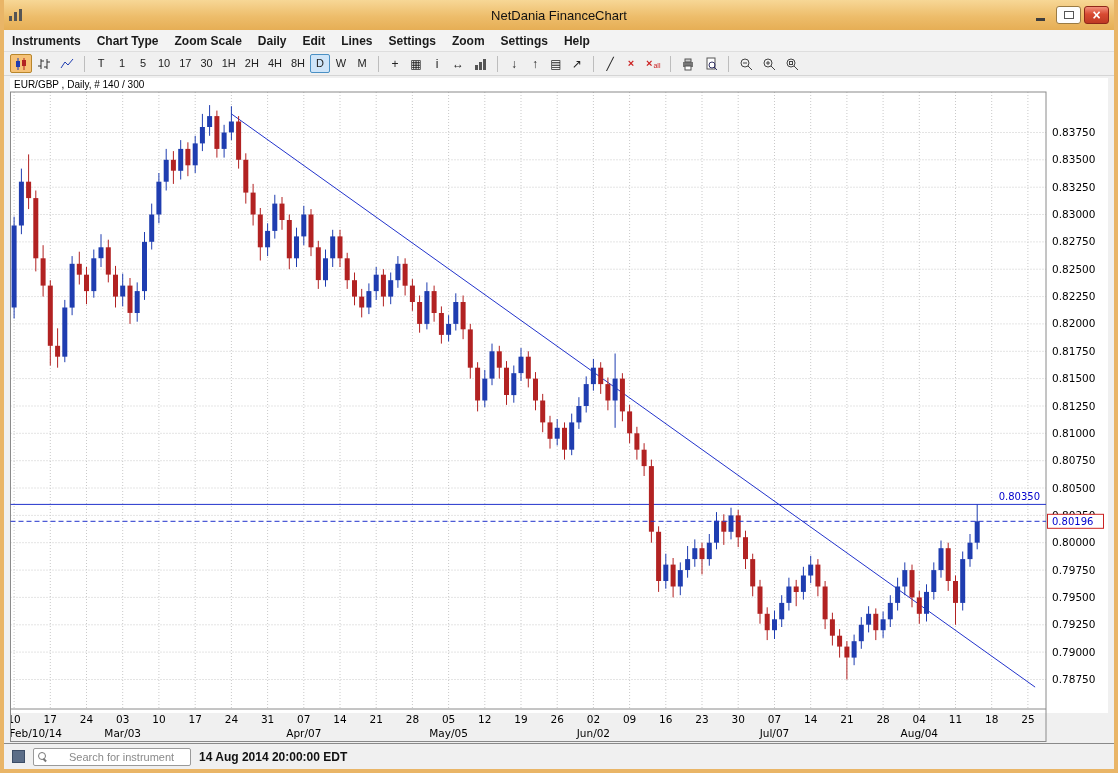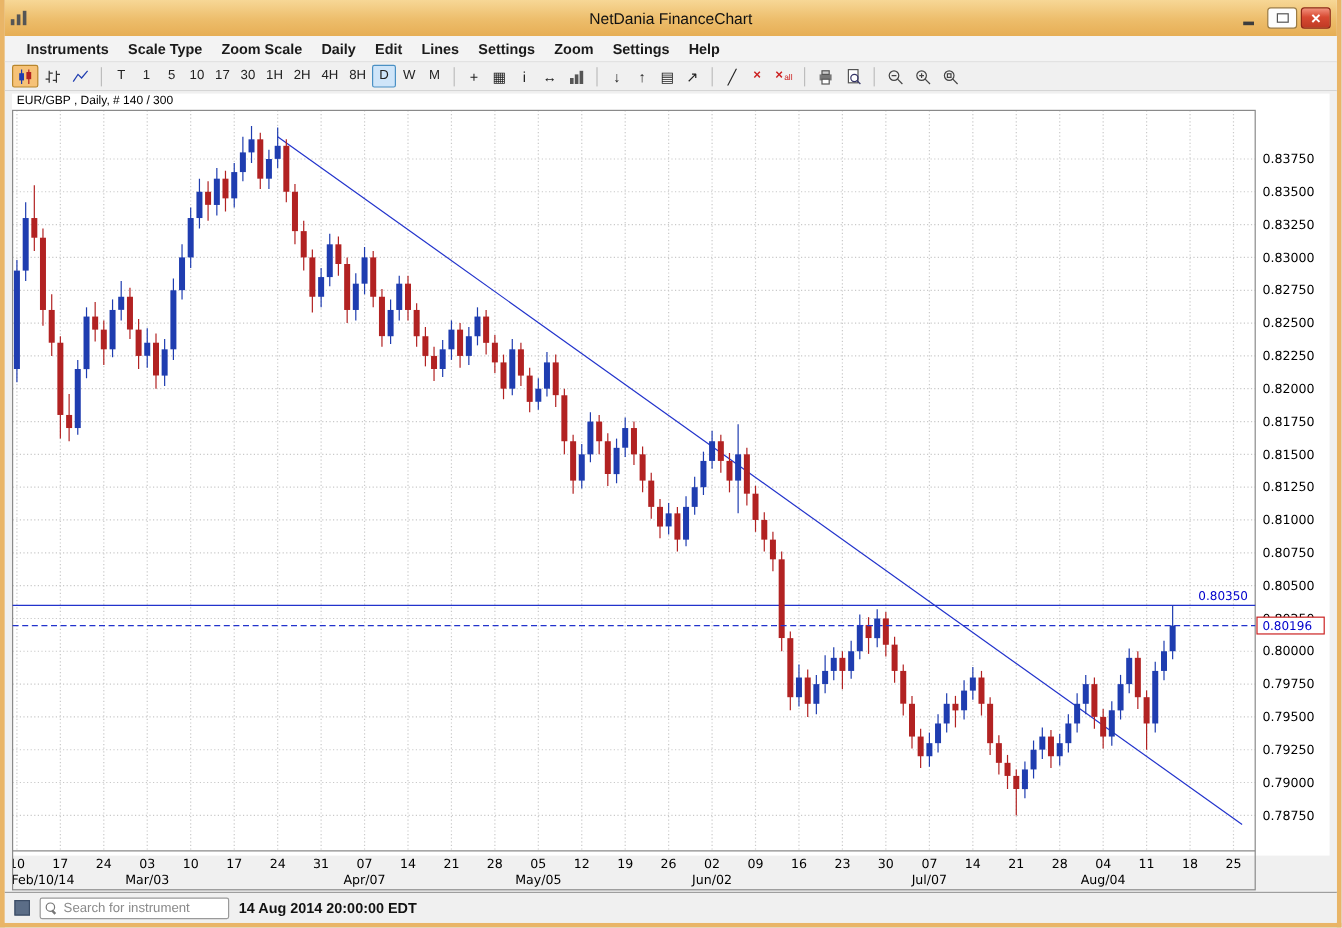--- a/index.html
+++ b/index.html
@@ -27,21 +27,21 @@
   .btn-min .minbar{width:9px;height:3px;background:#3d3d3d;margin-top:8px;}
   .btn-max{background:#fdfdfd;border:1px solid #9a7b44;}
   .btn-max .maxbox{width:10px;height:8px;border:1px solid #555;background:#fff;}
   .btn-close{
     background:linear-gradient(#f2907c,#d84a32 45%,#bf3a24);
     border:1px solid #8f2619;color:#fff;font-weight:bold;font-size:14px;line-height:1;
   }
   
   .menubar{
     height:22px;flex:0 0 22px;background:#f3f3f3;border-bottom:1px solid #dedede;
-    display:flex;align-items:center;padding-left:10px;
+    display:flex;align-items:center;padding-left:0;
   }
   .menu-item{
     padding:2px 8px;font-size:12px;font-weight:bold;color:#1a1a1a;cursor:default;
   }
   
   .toolbar{
     height:24px;flex:0 0 24px;background:#f0f0f0;border-bottom:1px solid #d5d5d5;
     display:flex;align-items:center;padding-left:6px;gap:1px;
   }
   .tb-sep{width:1px;height:16px;background:#bdbdbd;margin:0 5px;}
@@ -67,21 +67,21 @@
   #chart-svg .ylab,#chart-svg .xlab{font-size:10.5px;fill:#000;}
   #chart-svg .bluelab{font-size:10px;fill:#0000cc;}
   
   .statusbar{
     height:26px;flex:0 0 26px;background:#f0f0f0;border-top:1px solid #8a8a8a;
     display:flex;align-items:center;padding-left:8px;gap:8px;
   }
   .status-square{width:13px;height:13px;background:#5b6d87;border:1px solid #3c4d66;}
   .search-box{
     width:158px;height:18px;background:#fff;border:1px solid #9a9a9a;border-radius:2px;
-    display:flex;align-items:center;padding:0 4px;gap:3px;
+    display:flex;align-items:center;padding:0 4px;gap:19px;
   }
   .search-glyph{position:relative;width:10px;height:10px;flex:0 0 10px;}
   .search-glyph::before{
     content:"";position:absolute;left:0;top:0;width:6px;height:6px;border:1.5px solid #777;border-radius:50%;
   }
   .search-glyph::after{
     content:"";position:absolute;left:6px;top:6px;width:4px;height:1.5px;background:#777;transform:rotate(45deg);transform-origin:0 0;
   }
   .search-box input{
     border:none;outline:none;flex:1;font-size:11px;color:#333;background:transparent;
@@ -110,21 +110,21 @@
         </span>
       <span class="win-btn btn-max">
           <span class="maxbox"></span>
         </span>
       <span class="win-btn btn-close">×</span>
     </span>
   </div>
 
   <div class="menubar">
       <div class="menu-item">Instruments</div>
-      <div class="menu-item">Scale Type</div>
+      <div class="menu-item">Chart Type</div>
       <div class="menu-item">Zoom Scale</div>
       <div class="menu-item">Daily</div>
       <div class="menu-item">Edit</div>
       <div class="menu-item">Lines</div>
       <div class="menu-item">Settings</div>
       <div class="menu-item">Zoom</div>
       <div class="menu-item">Settings</div>
       <div class="menu-item">Help</div>
     </div>
 

